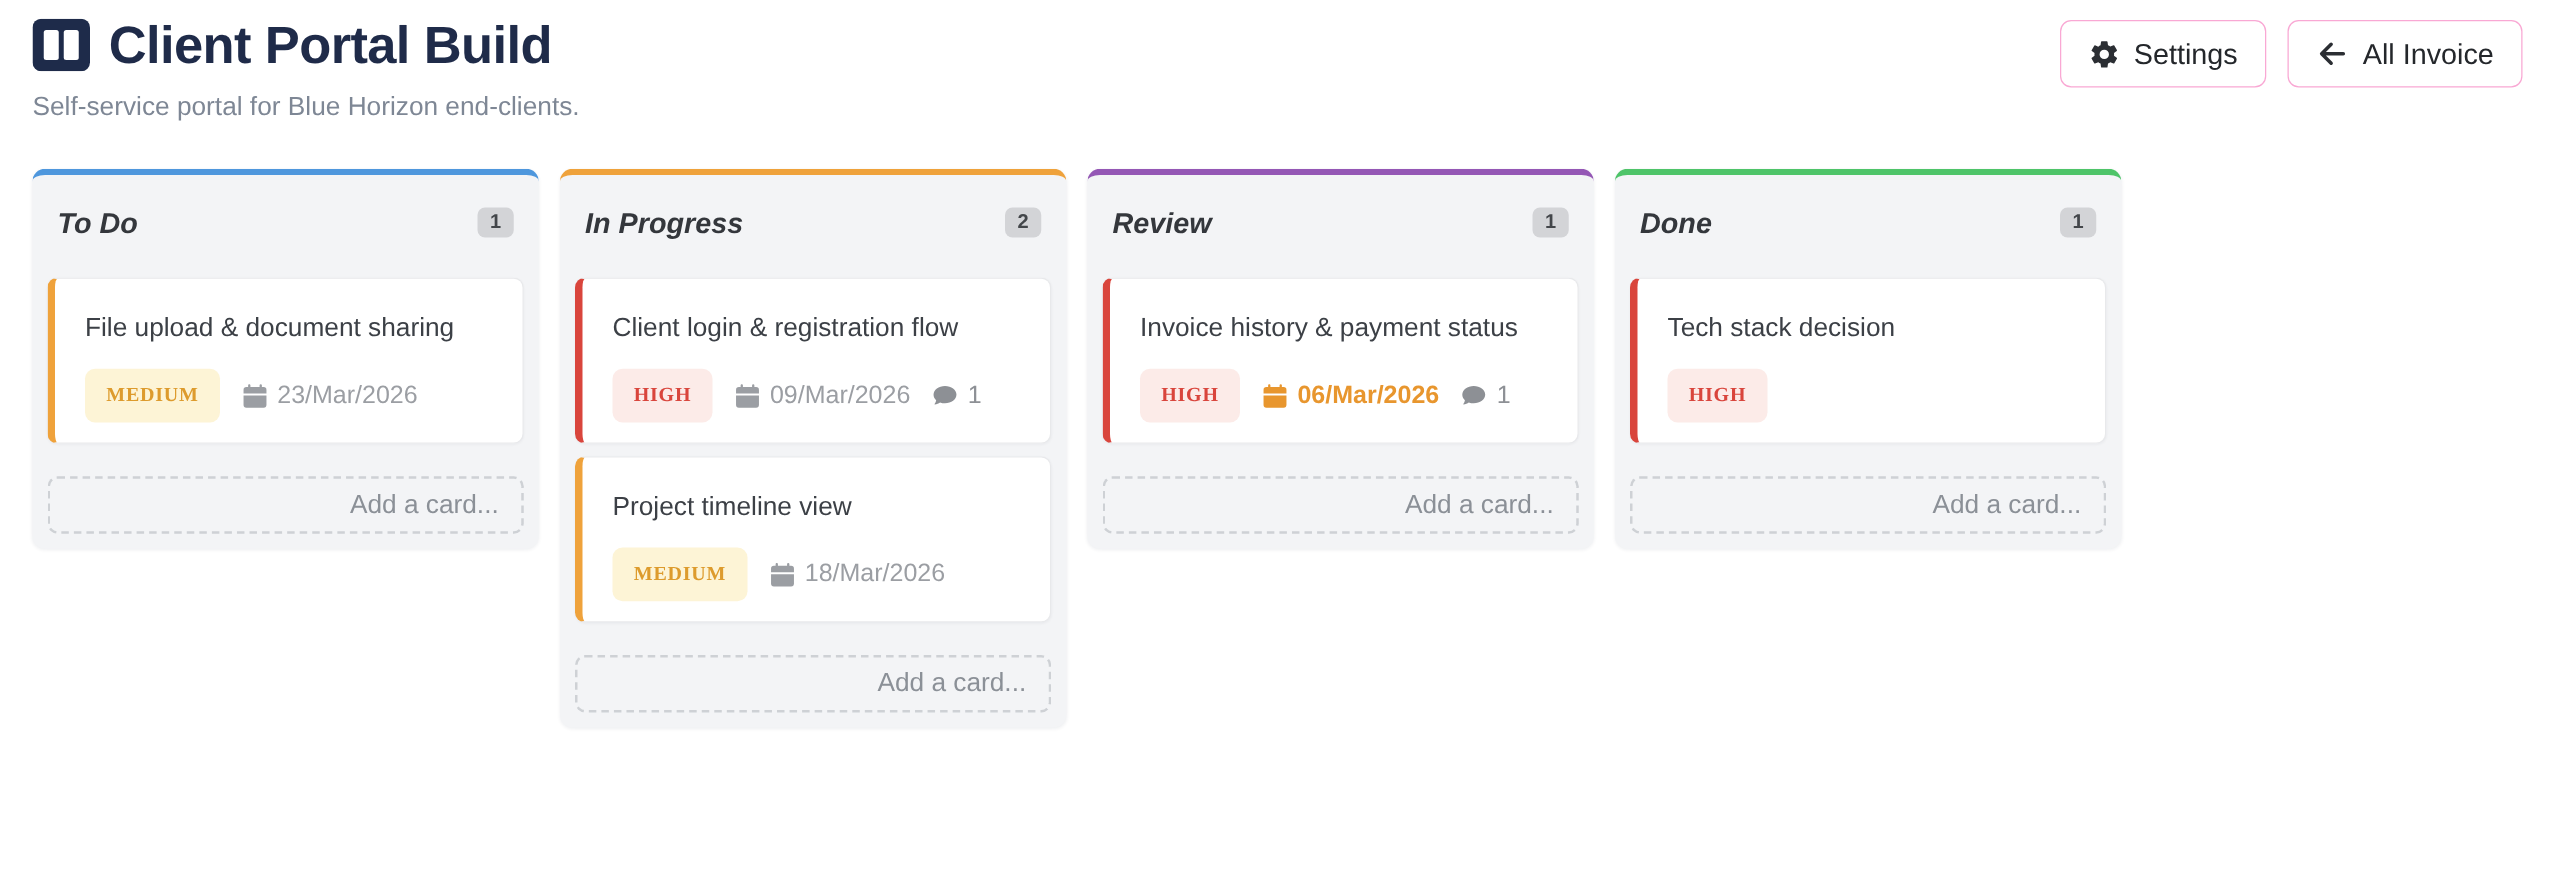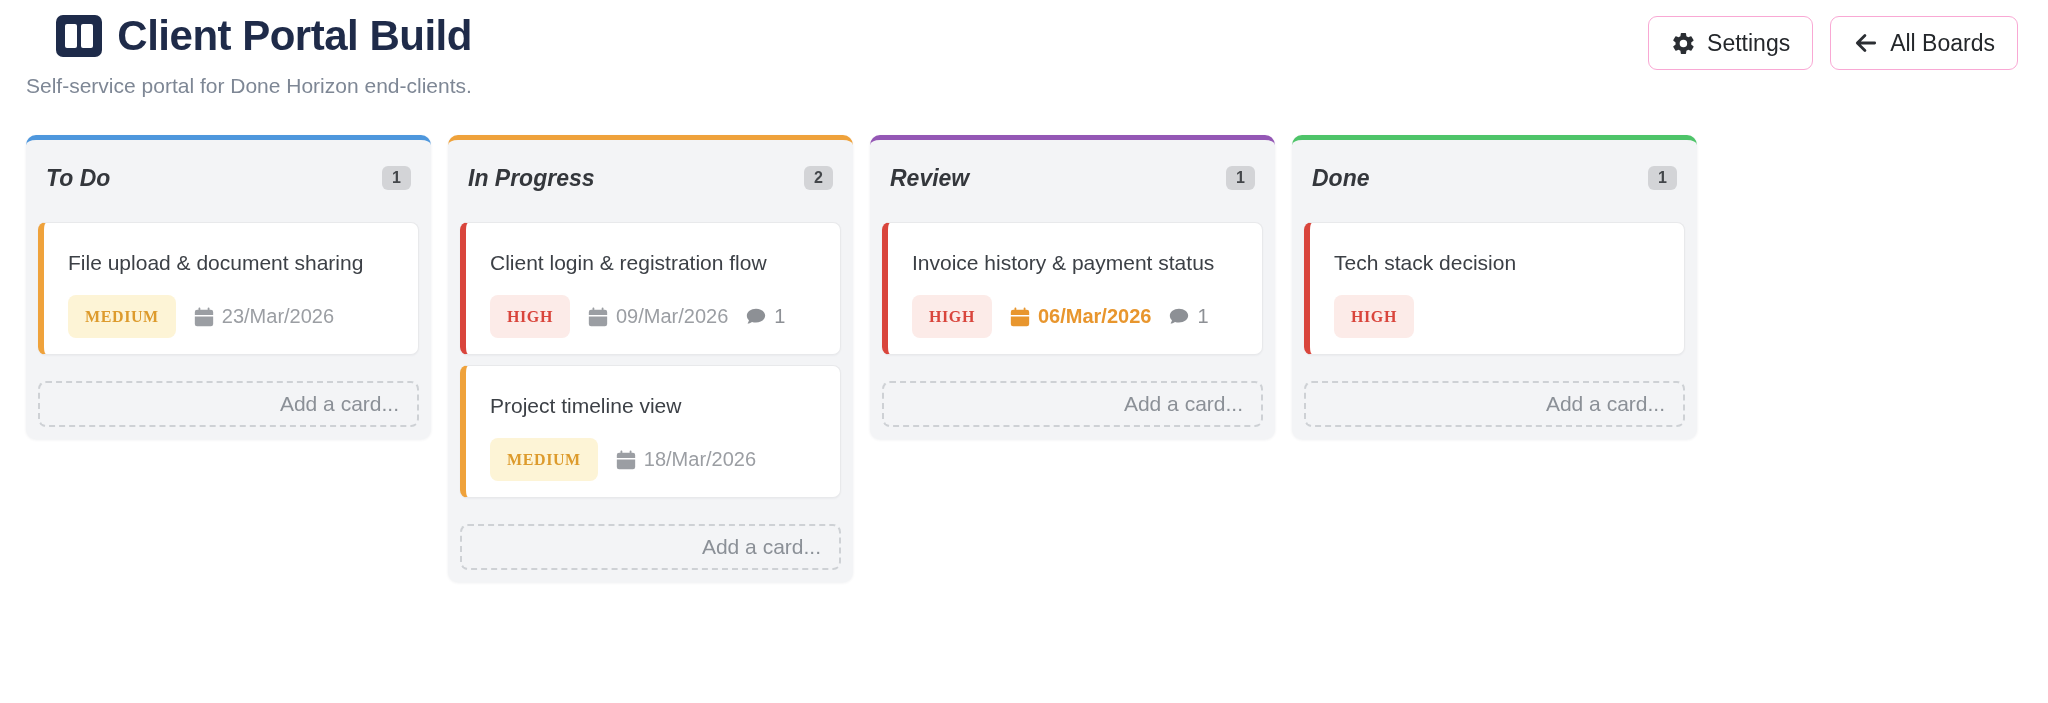--- a/index.html
+++ b/index.html
@@ -6,21 +6,21 @@
   body {
     width: 2048px; height: 703px; overflow: hidden;
     font-family: "Liberation Sans", "DejaVu Sans", sans-serif;
     -webkit-font-smoothing: antialiased;
     color: #3c4046;
   }
   .page { padding: 14px 30px 0 26px; box-sizing: border-box; width: 2048px; }
 
   
   .topbar { display: flex; justify-content: space-between; align-items: flex-start; }
-  .title-row { display: flex; align-items: center; gap: 15px; justify-content: flex-end; }
+  .title-row { display: flex; align-items: center; gap: 15px; }
   .board-icon { flex: 0 0 auto; display: block; }
   h1.page-title {
     margin: 0; font-size: 42px; line-height: 44px; font-weight: 700;
     color: #1f2b49; letter-spacing: -0.5px;
   }
   .subtitle { margin: 17px 0 0 0; font-size: 21px; line-height: 22px; color: #7e8795; }
 
   .topbar-actions { display: flex; gap: 17px; padding-top: 2px; }
   .btn {
     display: inline-flex; align-items: center; gap: 11px;
@@ -85,35 +85,35 @@
   <header class="topbar">
     <div class="topbar-left">
       <div class="title-row">
         <svg class="board-icon" width="46" height="42" viewBox="0 0 46 42" aria-hidden="true">
           <rect width="46" height="42" rx="7" fill="#1e2b4a"></rect>
           <rect x="9" y="9" width="12" height="24" rx="2" fill="#ffffff"></rect>
           <rect x="25" y="9" width="12" height="24" rx="2" fill="#ffffff"></rect>
         </svg>
         <h1 class="page-title">Client Portal Build</h1>
       </div>
-      <p class="subtitle">Self-service portal for Done Horizon end-clients.</p>
+      <p class="subtitle">Self-service portal for Blue Horizon end-clients.</p>
     </div>
 
     <div class="topbar-actions">
       <button class="btn">
         <svg width="25" height="25" viewBox="0 0 24 24" aria-hidden="true">
           <path fill="#2b2e33" d="M19.4 13c.04-.32.06-.65.06-1s-.02-.68-.06-1l2.1-1.65a.5.5 0 0 0 .12-.64l-2-3.46a.5.5 0 0 0-.61-.22l-2.49 1a7.3 7.3 0 0 0-1.73-1l-.38-2.65A.5.5 0 0 0 13.92 2h-4a.5.5 0 0 0-.5.42l-.37 2.65c-.63.26-1.2.6-1.73 1l-2.49-1a.5.5 0 0 0-.61.22l-2 3.46a.5.5 0 0 0 .12.64L4.44 11c-.04.32-.06.65-.06 1s.02.68.06 1l-2.1 1.65a.5.5 0 0 0-.12.64l2 3.46c.14.24.42.34.61.22l2.49-1c.53.4 1.1.74 1.73 1l.37 2.65c.04.24.25.42.5.42h4c.25 0 .46-.18.5-.42l.38-2.65c.63-.26 1.2-.6 1.73-1l2.49 1c.24.1.5 0 .61-.22l2-3.46a.5.5 0 0 0-.12-.64L19.4 13zm-7.48 2.6a3.6 3.6 0 1 1 0-7.2 3.6 3.6 0 0 1 0 7.2z"></path>
         </svg>
         <span>Settings</span>
       </button>
       <button class="btn">
         <svg width="26" height="26" viewBox="0 0 24 24" aria-hidden="true">
           <path fill="none" stroke="#2b2e33" stroke-width="2.6" stroke-linecap="round" stroke-linejoin="round" d="M20 12H5m6-7-7 7 7 7"></path>
         </svg>
-        <span>All Boards</span>
+        <span>All Invoice</span>
       </button>
     </div>
   </header>
 
   <main class="board" id="board">
   <section class="column" style="--accent: #4e97dd;">
     <div class="col-header">
       <h2 class="col-title">To Do</h2>
       <span class="col-count">1</span>
     </div>

